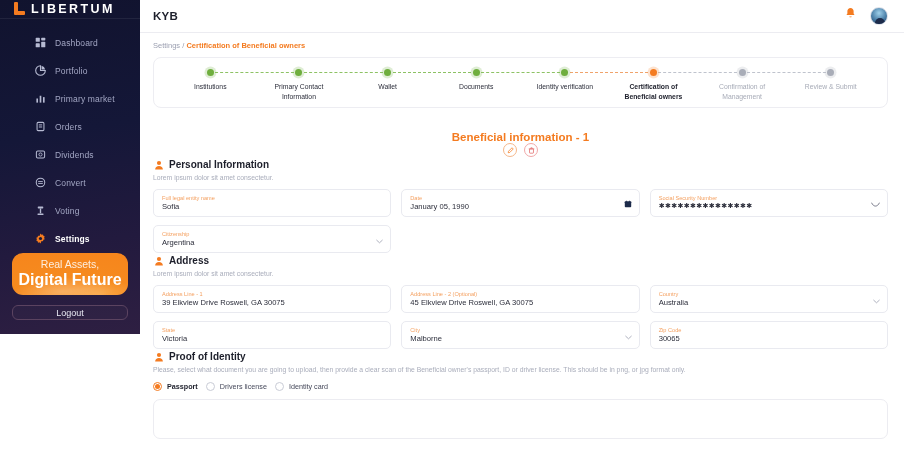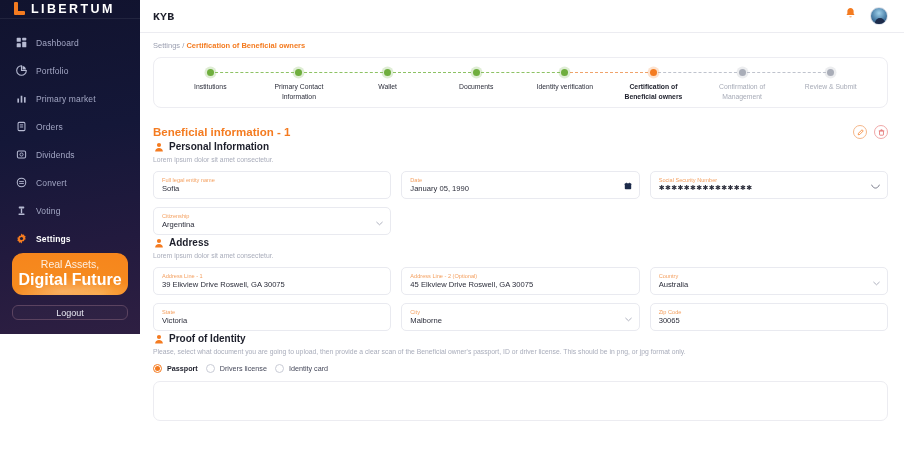--- a/index.html
+++ b/index.html
@@ -31,21 +31,21 @@
   .brand-mark::after {
     content: ""; position: absolute; left: 3px; bottom: 0;
     width: 8px; height: 4px; background: #f47b20; border-radius: 1px;
   }
   .brand-text {
     color: #fff; font-size: 12.5px; letter-spacing: 2.4px; font-weight: 600;
   }
   .nav { margin-top: 10px; }
   .nav-item {
     display: flex; align-items: center; gap: 9px;
-    height: 28px; padding-left: 15px;
+    height: 28px; padding-left: 34px;
     color: #a3a7c4; font-size: 8.5px; letter-spacing: .15px;
     cursor: pointer; position: relative;
   }
   .nav-item .ico { width: 12px; height: 12px; display: flex; align-items: center; justify-content: center; }
   .nav-item .ico svg { display: block; }
   .nav-item.active { color: #ffffff; font-weight: 700; }
   .nav-spacer { flex: 1; }
 
   .promo {
     margin: 0 12px 10px 12px;
@@ -72,21 +72,20 @@
     display: flex; align-items: center; justify-content: center; cursor: pointer;
   }
 
   
   .main { flex: 1; height: 454px; background: #fff; display: flex; flex-direction: column; overflow: hidden; }
   .topbar {
     height: 33px; flex: 0 0 33px;
     border-bottom: 1px solid #ececf1;
     display: flex; align-items: center; justify-content: space-between;
     padding: 0 16px 0 13px;
-    font-family: Liberation Mono, monospace;
   }
   .page-title { font-size: 11.5px; font-weight: 700; color: #1d1f2b; letter-spacing: .2px; }
   .topbar-right { display: flex; align-items: center; gap: 13px; }
   .avatar {
     width: 18px; height: 18px; border-radius: 50%;
     background: radial-gradient(circle at 50% 32%, #9fd0ea 0%, #4a7fa8 55%, #1f3f63 100%);
     border: 1px solid #dfe2ea; position: relative; overflow: hidden;
   }
   .avatar::after {
     content:""; position:absolute; left:4px; top:10px; width:10px; height:10px;
@@ -121,21 +120,22 @@
   .step:first-child .line { display: none; }
   .step-label {
     margin-top: 6px; font-size: 6.8px; text-align: center; line-height: 1.45;
     color: #2b2d3a; max-width: 78px;
   }
   .step.current .step-label { font-weight: 700; color: #1d1f2b; }
   .step.pending .step-label { color: #a7abb7; }
 
   .section-head {
     display: flex; align-items: center; justify-content: space-between;
-    margin-top: 17px;
+    margin-top: 23px;
+    flex-direction: column;
   }
   .ben-title { color: #f47b20; font-size: 11.5px; font-weight: 700; }
   .head-actions { display: flex; gap: 7px; }
   .circ-btn {
     width: 14px; height: 14px; border-radius: 50%;
     display: flex; align-items: center; justify-content: center; cursor: pointer;
   }
   .circ-btn.edit { border: 1px solid #f5b78a; }
   .circ-btn.del { border: 1px solid #f0a8a8; }
 

